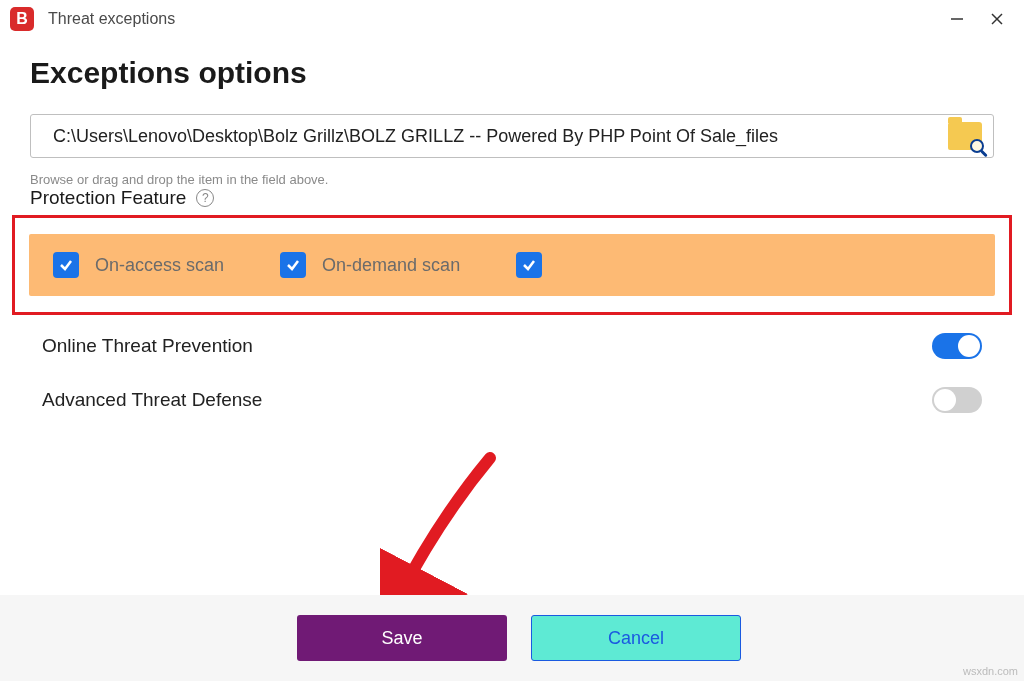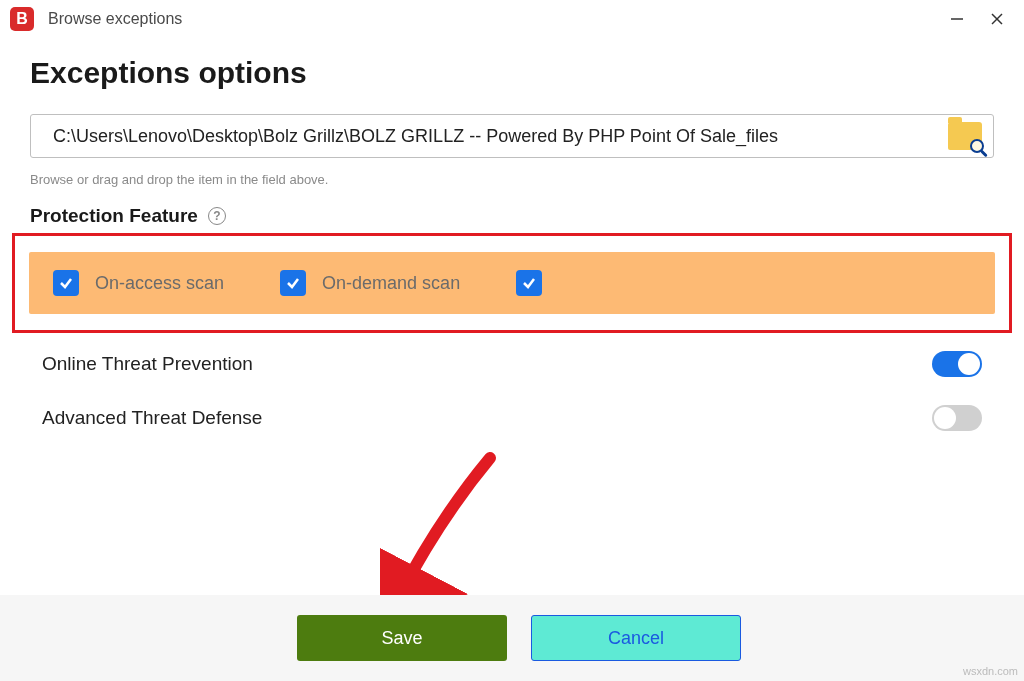--- a/index.html
+++ b/index.html
@@ -12,50 +12,50 @@
   .content { padding: 18px 30px 0 30px; }
   .page-title { font-size: 30px; font-weight: 700; color: #1a1a1a; margin-bottom: 24px; }
   .path-row { display: flex; align-items: stretch; border: 1px solid #bfbfbf; border-radius: 3px; height: 44px; }
   .path-input { flex: 1; border: none; outline: none; padding: 0 22px; font-size: 18px; color: #222; background: transparent; }
   .browse-btn { width: 56px; display: flex; align-items: center; justify-content: center; cursor: pointer; }
   .browse-icon { width: 34px; height: 28px; background: #f5c951; border-radius: 3px 3px 2px 2px; position: relative; }
   .browse-icon::before { content: ""; position: absolute; top: -5px; left: 0; width: 14px; height: 6px; background: #f5c951; border-radius: 2px 2px 0 0; }
   .mag { position: absolute; right: -2px; bottom: -3px; width: 14px; height: 14px; border: 2.5px solid #0a3d91; border-radius: 50%; background: #fff8e0; }
   .mag::after { content: ""; position: absolute; width: 8px; height: 2.8px; background: #0a3d91; bottom: -4px; right: -6px; transform: rotate(45deg); border-radius: 2px; }
   .hint { color: #8a8a8a; font-size: 13px; margin-top: 14px; }
-  .section-title { font-weight: 700; font-size: 19px; color: #1a1a1a; margin-top: 18px; display: flex; align-items: center; gap: 10px; }
+  .section-title { font-weight: 400; font-size: 19px; color: #1a1a1a; display: flex; align-items: center; gap: 10px; }
   .help { width: 18px; height: 18px; border: 1.5px solid #888; color: #888; border-radius: 50%; display: flex; align-items: center; justify-content: center; font-size: 12px; cursor: pointer; }
   .highlight-box { border: 3px solid #e11b22; margin-top: 6px; margin-left: -18px; margin-right: -18px; padding: 8px 14px 16px 14px; }
   .feature-row { display: flex; align-items: center; justify-content: space-between; padding: 8px 0; }
   .feature-label { font-size: 19px; color: #222; }
   .toggle { width: 50px; height: 26px; border-radius: 13px; position: relative; cursor: pointer; }
   .toggle.on { background: #1a73e8; }
   .toggle.off { background: #d0d0d0; }
   .toggle .knob { position: absolute; width: 22px; height: 22px; background: #fff; border-radius: 50%; top: 2px; }
   .toggle.on .knob { right: 2px; }
   .toggle.off .knob { left: 2px; }
   .sub-options { background: #fdba74; padding: 18px 24px; display: flex; gap: 56px; margin-top: 8px; border-radius: 2px; }
   .chk-item { display: flex; align-items: center; gap: 16px; cursor: pointer; }
   .chk { width: 26px; height: 26px; background: #1a73e8; border-radius: 4px; display: flex; align-items: center; justify-content: center; }
   .chk svg { width: 16px; height: 16px; }
   .chk-label { font-size: 18px; color: #6b6b6b; }
   .plain-feature { padding: 0 12px; margin-top: 18px; }
   .footer { position: absolute; bottom: 0; left: 0; right: 0; height: 86px; background: #f6f6f6; display: flex; align-items: center; justify-content: center; gap: 24px; }
   .btn { width: 210px; height: 46px; border-radius: 3px; font-size: 18px; cursor: pointer; display: flex; align-items: center; justify-content: center; }
-  .btn-primary { background: #4d7c0f; color: #fff; border: none; margin-left: 14px; }
+  .btn-primary { background: #701a75; color: #fff; border: none; margin-left: 14px; }
   .btn-secondary { background: #5eead4; color: #1a5ae0; border: 1.5px solid #1a5ae0; }
   .arrow { position: absolute; left: 380px; top: 448px; pointer-events: none; }
   .watermark { position: absolute; right: 6px; bottom: 4px; font-size: 11px; color: #bbb; }
 </style>
 </head>
 <body>
 
 <div class="titlebar">
   <div class="app-icon">B</div>
-  <div class="title-text">Browse exceptions</div>
+  <div class="title-text">Threat exceptions</div>
   <div class="win-controls">
     <div class="win-btn">
       <svg width="14" height="14" viewBox="0 0 14 14">
           <line x1="1" y1="7" x2="13" y2="7" stroke="#333" stroke-width="1.5"></line>
         </svg>
     </div>
     <div class="win-btn">
       <svg width="14" height="14" viewBox="0 0 14 14">
           <line x1="2" y1="2" x2="12" y2="12" stroke="#333" stroke-width="1.5"></line>
           <line x1="12" y1="2" x2="2" y2="12" stroke="#333" stroke-width="1.5"></line>

